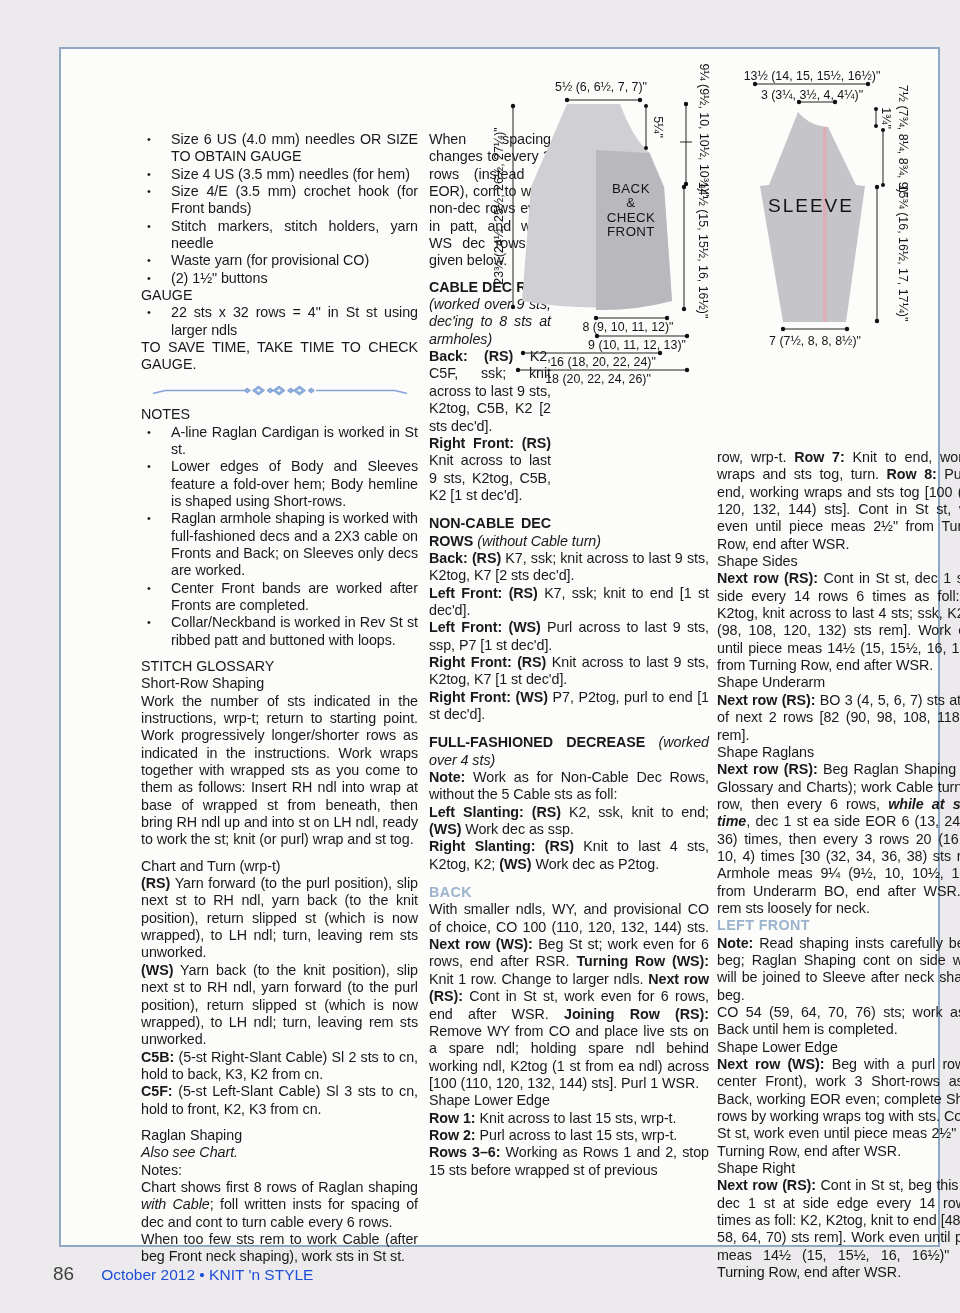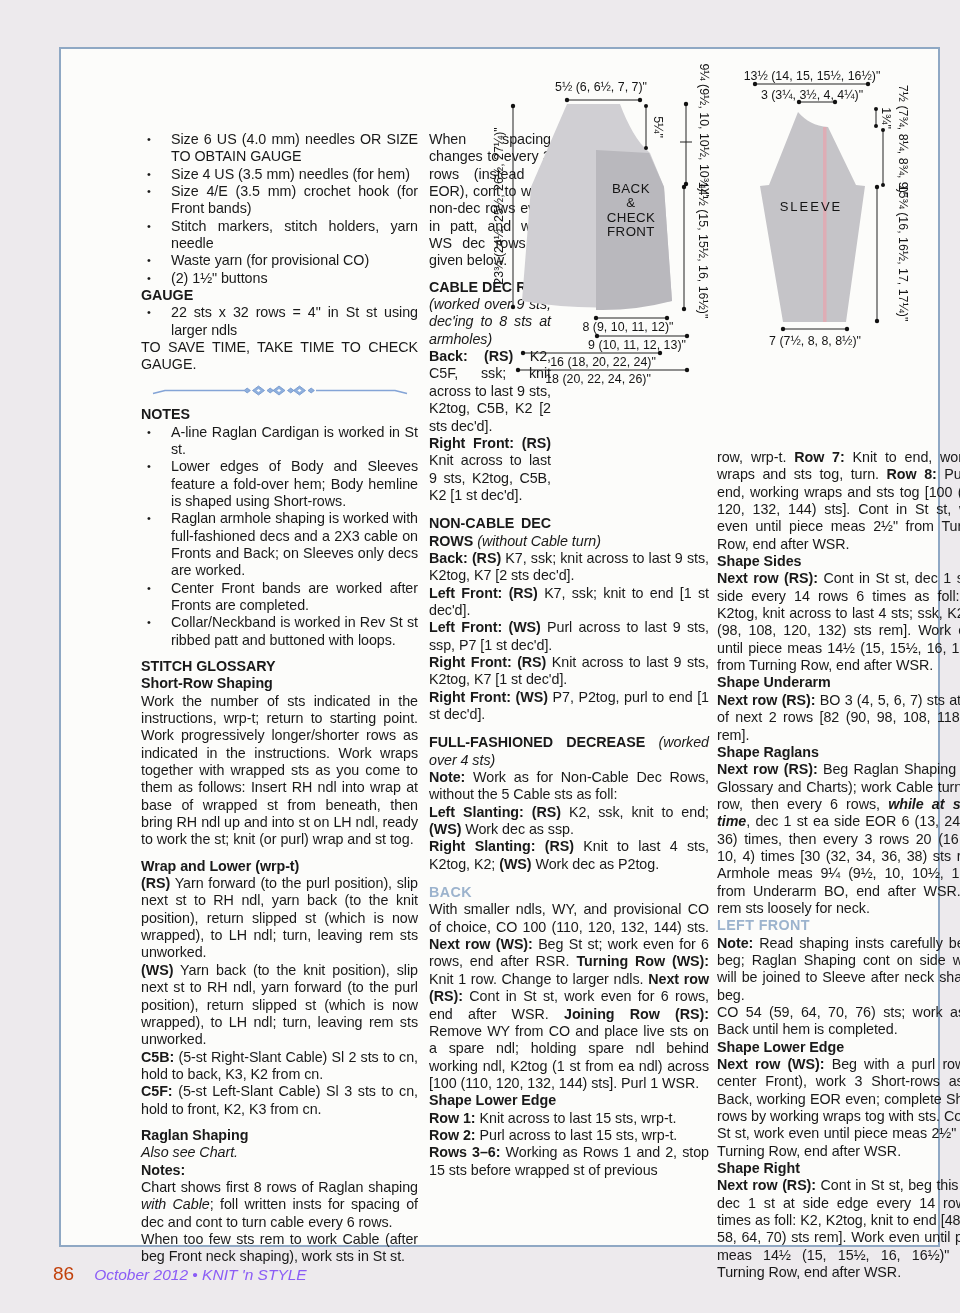--- a/index.html
+++ b/index.html
@@ -9,39 +9,39 @@
   .page{position:absolute;inset:0;overflow:hidden}
   .box{position:absolute;left:59px;top:47px;width:881px;height:1200px;
        background:#fcfcfa;border:2px solid #8fa8c4;box-sizing:border-box}
   .col{position:absolute;font-size:14.3px;line-height:17.35px;letter-spacing:-0.05px}
   .col1{left:80px;top:82px;width:277px}
   .col2{left:368px;top:82px;width:280px}
   .col3{left:656px;top:400px;width:272px}
   .para{margin:0;text-align:justify}
   .b{font-weight:bold}
   .i{font-style:italic}
-  .hh{font-weight:bold;text-align:left}
+  .hh{font-weight:normal;text-align:left}
   .bh{color:#9cb3cd;font-weight:bold;letter-spacing:.4px;text-align:left}
   .fsp{float:right}
   .bullet{display:flex}
   .bdot{width:24px;flex:none;padding-left:6px;font-size:11px;line-height:17.35px}
   .btxt{flex:1;text-align:justify}
   .divider{margin:7px 0 5px;text-align:center}
   
   .schem{position:absolute;left:0;top:0;width:960px;height:400px;pointer-events:none}
   .schem svg{position:absolute;left:0;top:0}
   .slabel{position:absolute;font-size:12.4px;white-space:nowrap;color:#141414;
           transform:translate(-50%,-50%)}
   .r90{transform:translate(-50%,-50%) rotate(90deg)}
   .rm90{transform:translate(-50%,-50%) rotate(-90deg)}
   .piece{font-size:13.3px;text-align:center;line-height:14.3px;letter-spacing:.4px}
-  .sleevename{letter-spacing:2px;font-size:13px}
+  .sleevename{letter-spacing:2px;font-size:19px}
   .footer{position:absolute;left:53px;top:1263px;white-space:nowrap}
-  .pno{font-size:19px;color:#c2410c}
-  .issue{font-size:15.5px;font-style:italic;color:#8b5cf6;margin-left:20px}
+  .pno{font-size:19px;color:#404040}
+  .issue{font-size:15.5px;color:#1d4ed8;margin-left:27px}
 </style>
 </head>
 <body>
 
 <div class="page">
   <div class="box">
     <div class="col col1">
         <div class="bullet">
           <span class="bdot">•</span>
           <div class="btxt"><span>Size 6 US (4.0 mm) needles OR SIZE TO OBTAIN GAUGE</span></div>
@@ -111,21 +111,21 @@
         </div>
         <div class="bullet">
           <span class="bdot">•</span>
           <div class="btxt"><span>Collar/Neckband is worked in Rev St st ribbed patt and buttoned with loops.</span></div>
         </div>
         <div style="height: 9px;"></div>
         <p class="para hh"><span>STITCH GLOSSARY</span></p>
         <p class="para hh"><span>Short-Row Shaping</span></p>
         <p class="para"><span>Work the number of sts indicated in the instructions, wrp-t; return to starting point. Work progressively longer/shorter rows as indicated in the instructions. Work wraps together with wrapped sts as you come to them as follows: Insert RH ndl into wrap at base of wrapped st from beneath, then bring RH ndl up and into st on LH ndl, ready to work the st; knit (or purl) wrap and st tog.</span></p>
         <div style="height: 9px;"></div>
-        <p class="para hh"><span>Wrap and Lower (wrp-t)</span></p>
+        <p class="para hh"><span>Chart and Turn (wrp-t)</span></p>
         <p class="para"><span class="b">(RS)</span><span> Yarn forward (to the purl position), slip next st to RH ndl, yarn back (to the knit position), return slipped st (which is now wrapped), to LH ndl; turn, leaving rem sts unworked.</span></p>
         <p class="para"><span class="b">(WS)</span><span> Yarn back (to the knit position), slip next st to RH ndl, yarn forward (to the purl position), return slipped st (which is now wrapped), to LH ndl; turn, leaving rem sts unworked.</span></p>
         <p class="para"><span class="b">C5B:</span><span> (5-st Right-Slant Cable) Sl 2 sts to cn, hold to back, K3, K2 from cn.</span></p>
         <p class="para"><span class="b">C5F:</span><span> (5-st Left-Slant Cable) Sl 3 sts to cn, hold to front, K2, K3 from cn.</span></p>
         <div style="height: 9px;"></div>
         <p class="para hh"><span>Raglan Shaping</span></p>
         <p class="para"><span class="i">Also see Chart.</span></p>
         <p class="para hh"><span>Notes:</span></p>
         <p class="para"><span>Chart shows first 8 rows of Raglan shaping </span><span class="i">with Cable</span><span>; foll written insts for spacing of dec and cont to turn cable every 6 rows.</span></p>
         <p class="para"><span>When too few sts rem to work Cable (after beg Front neck shaping), work sts in St st.</span></p>

